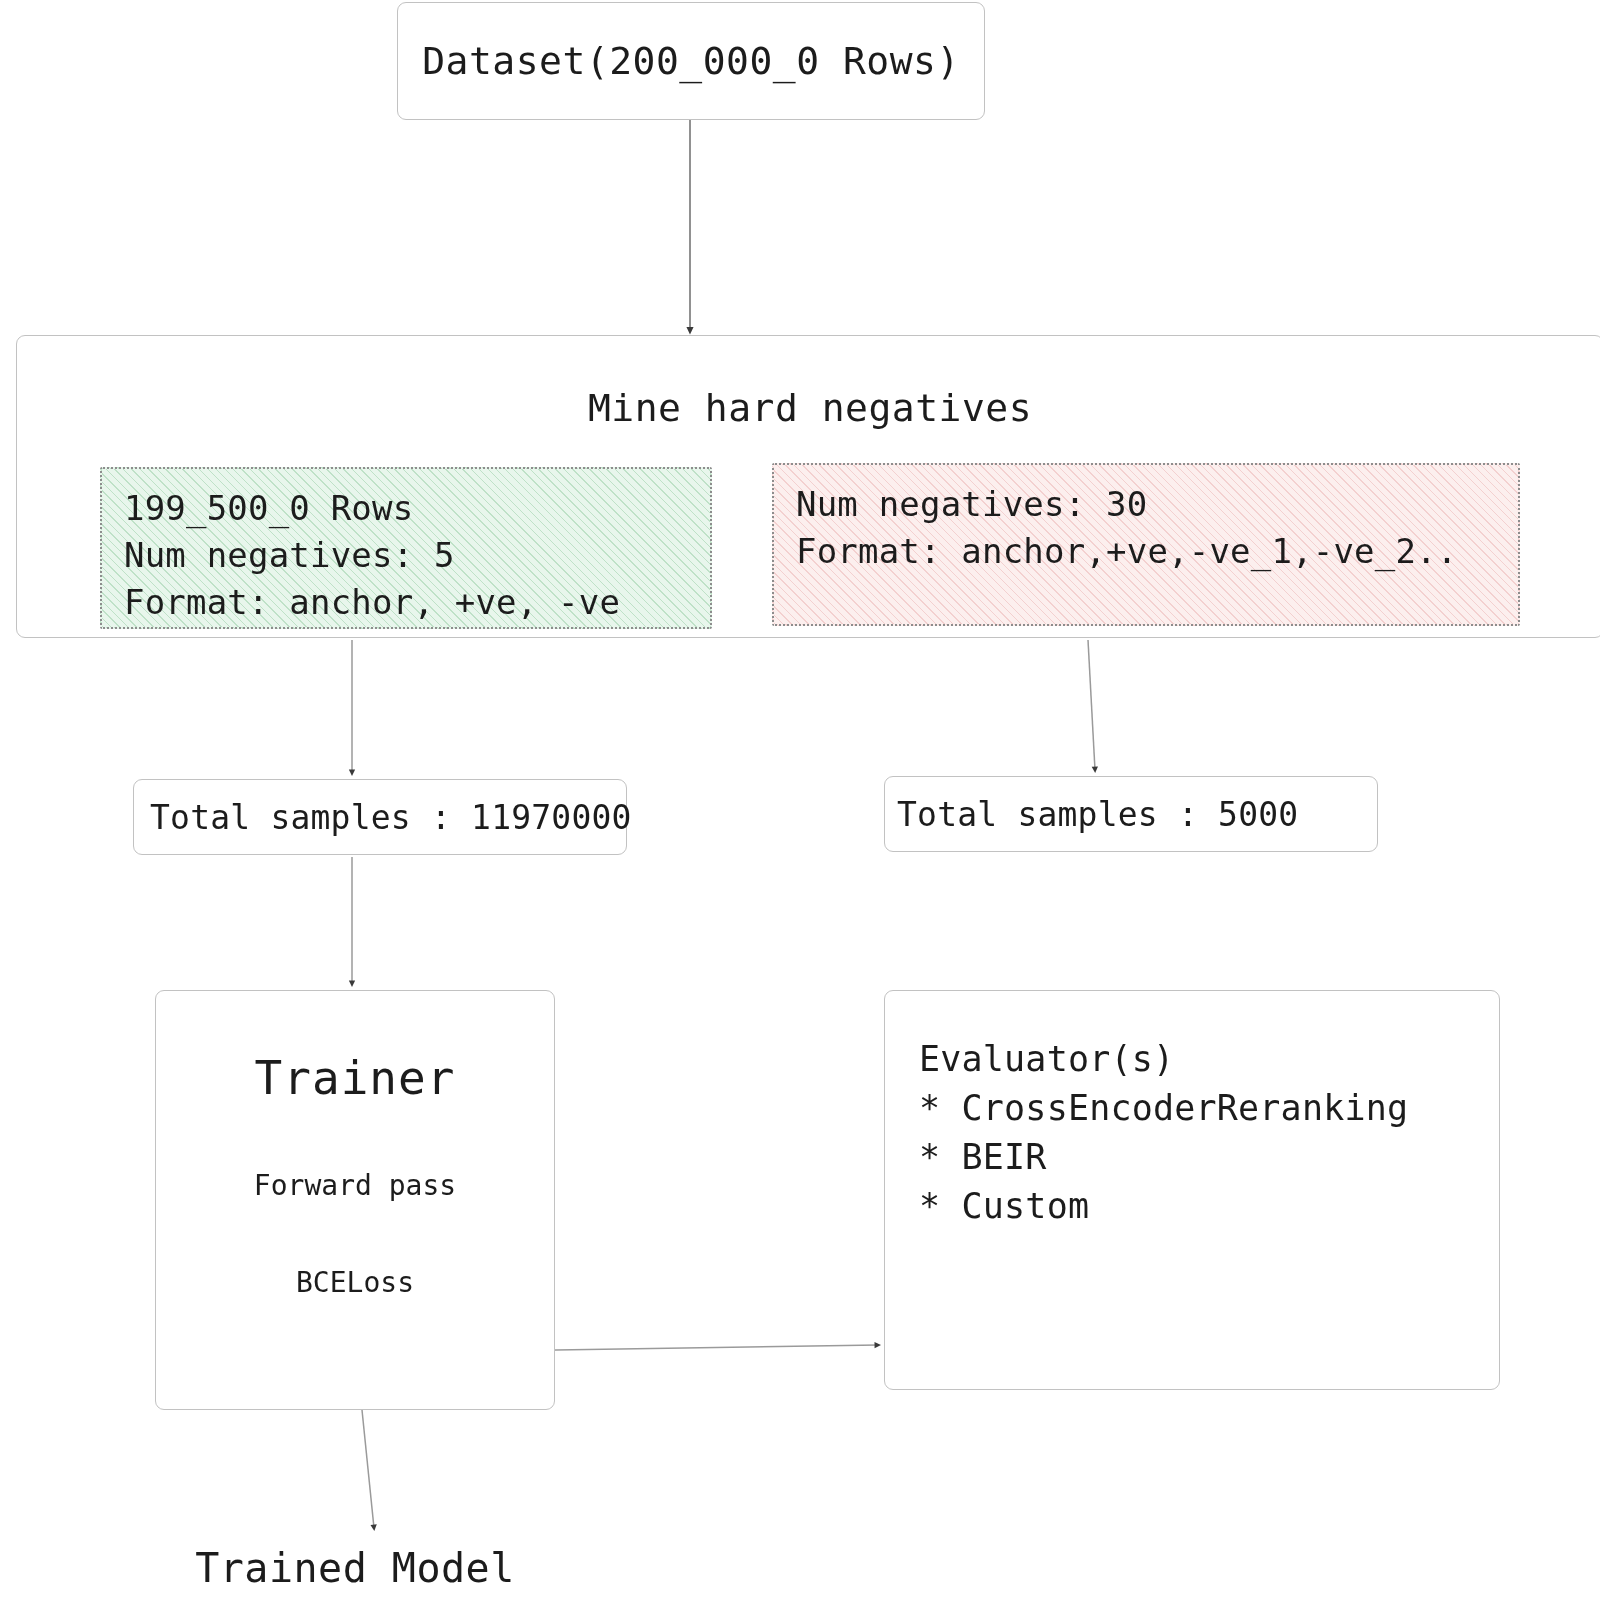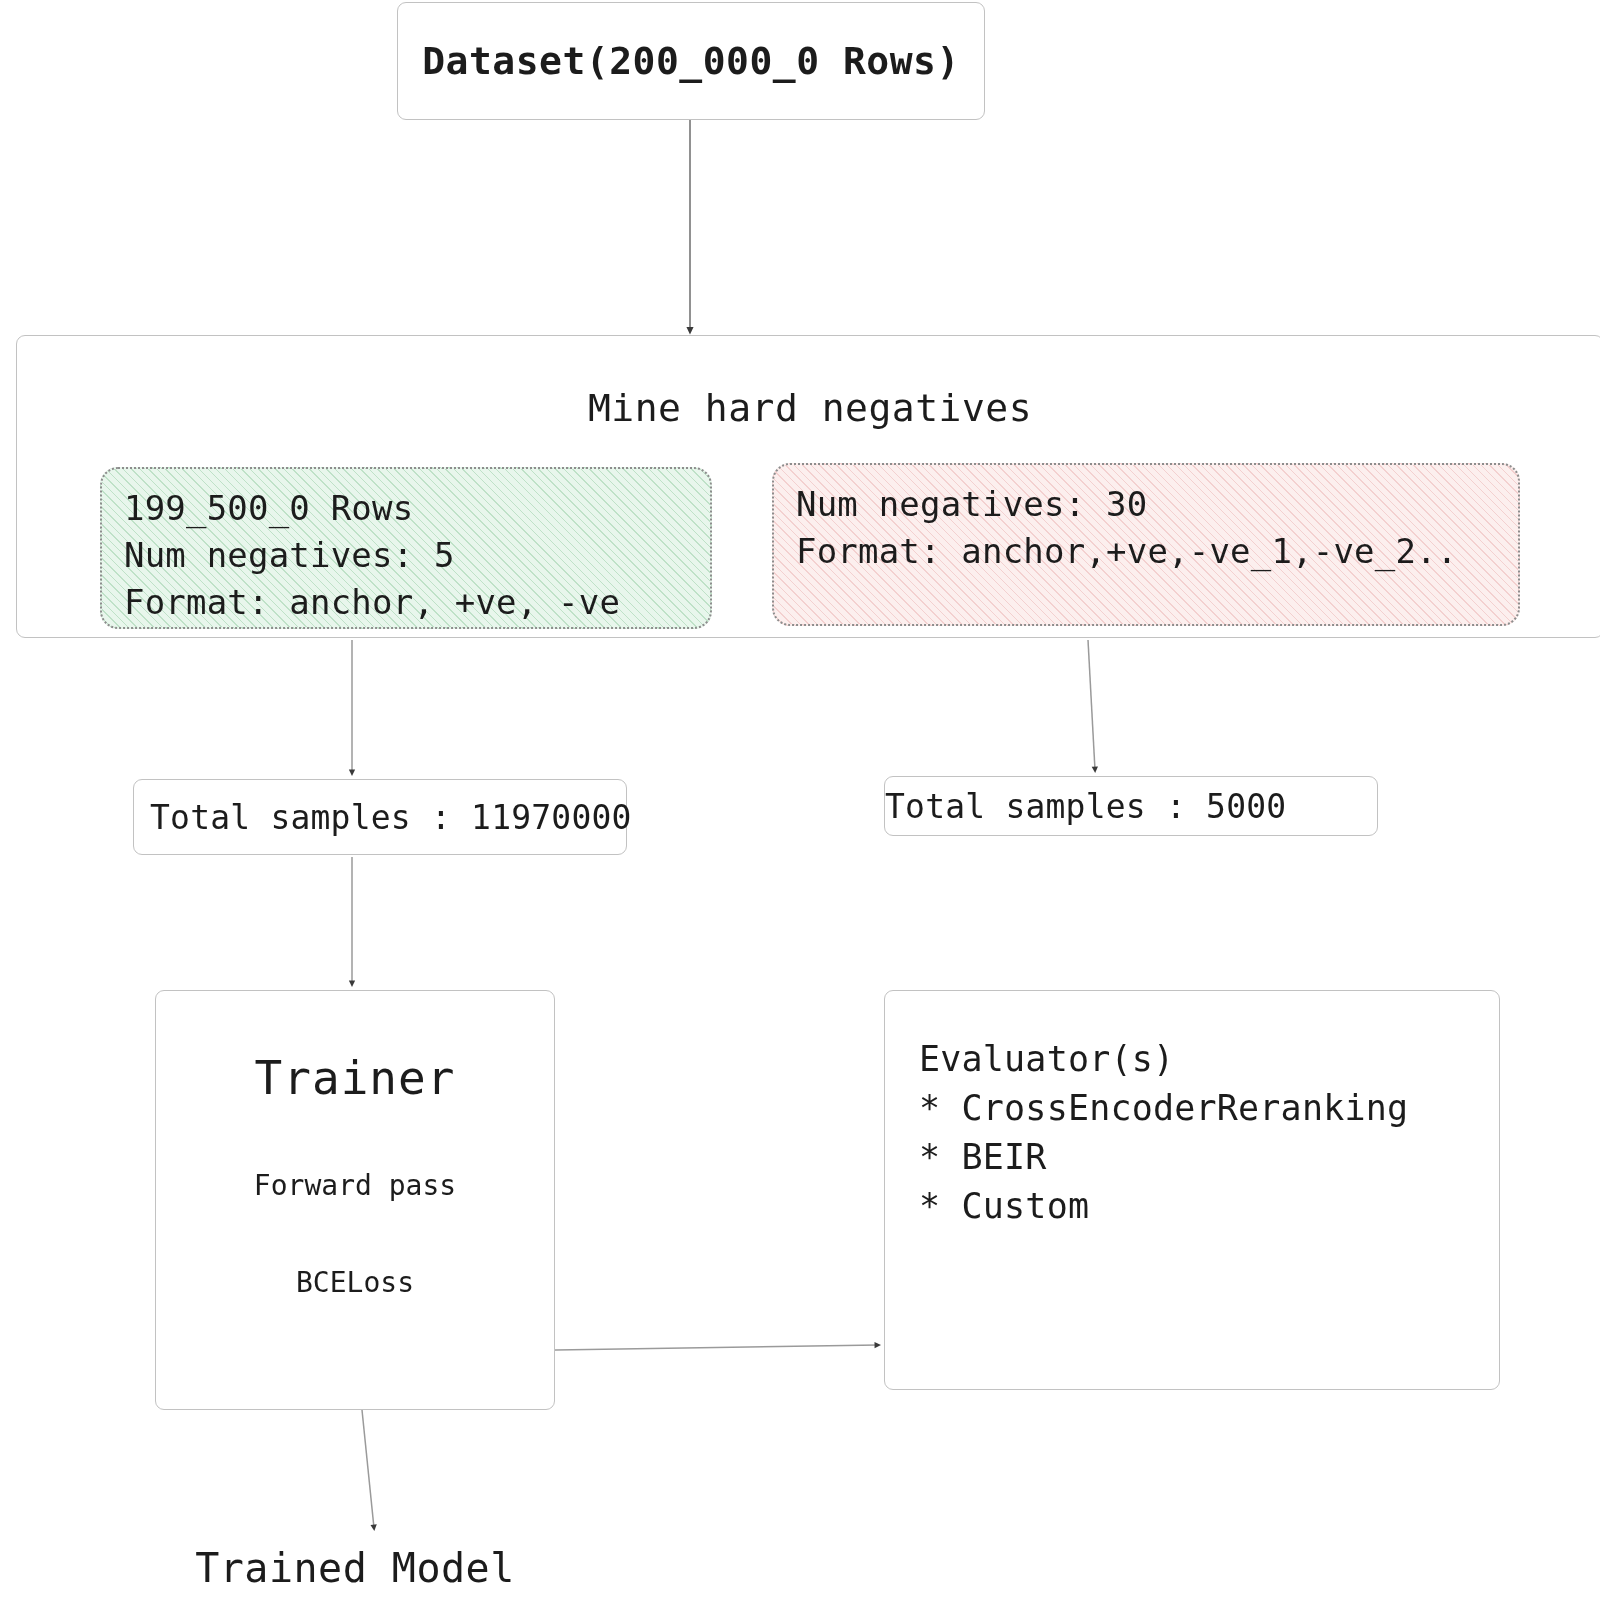--- a/index.html
+++ b/index.html
@@ -43,42 +43,41 @@
     left: 397px; top: 2px;
     width: 588px; height: 118px;
     display: flex;
     align-items: center;
     justify-content: center;
   }
   #dataset-box .label {
     font-size: 38px;
     letter-spacing: 0.5px;
     white-space: nowrap;
-    font-weight: bold;
   }
 
   
   #mine-box {
     left: 5px; top: 335px;
     width: 1588px; height: 303px; margin-left: 11px;
   }
   #mine-title {
     position: absolute;
     left: 0; right: 0; top: 50px;
     text-align: center;
     font-size: 38px;
     letter-spacing: 0.5px;
   }
 
   
   .hatch-panel {
     position: absolute;
     box-sizing: border-box;
     border: 2px dotted #8d8d8d;
-    border-radius: 18px;
+    border-radius: 2px;
     padding: 16px 16px 14px 22px;
     overflow: visible;
   }
   .hatch-panel .line {
     font-size: 34px;
     line-height: 47px;
     white-space: nowrap;
     letter-spacing: 0.2px;
   }
   #panel-train {
@@ -109,24 +108,24 @@
   
   #total-left-box {
     left: 133px; top: 779px;
     width: 494px; height: 76px;
     display: flex;
     align-items: center;
     padding-left: 16px;
   }
   #total-right-box {
     left: 884px; top: 776px;
-    width: 494px; height: 60px;
+    width: 494px; height: 76px;
     display: flex;
     align-items: center;
-    padding-left: 0;
+    padding-left: 12px;
   }
   .total-label {
     font-size: 33px;
     white-space: nowrap;
     letter-spacing: 0.2px;
   }
 
   
   #trainer-box {
     left: 155px; top: 990px;

